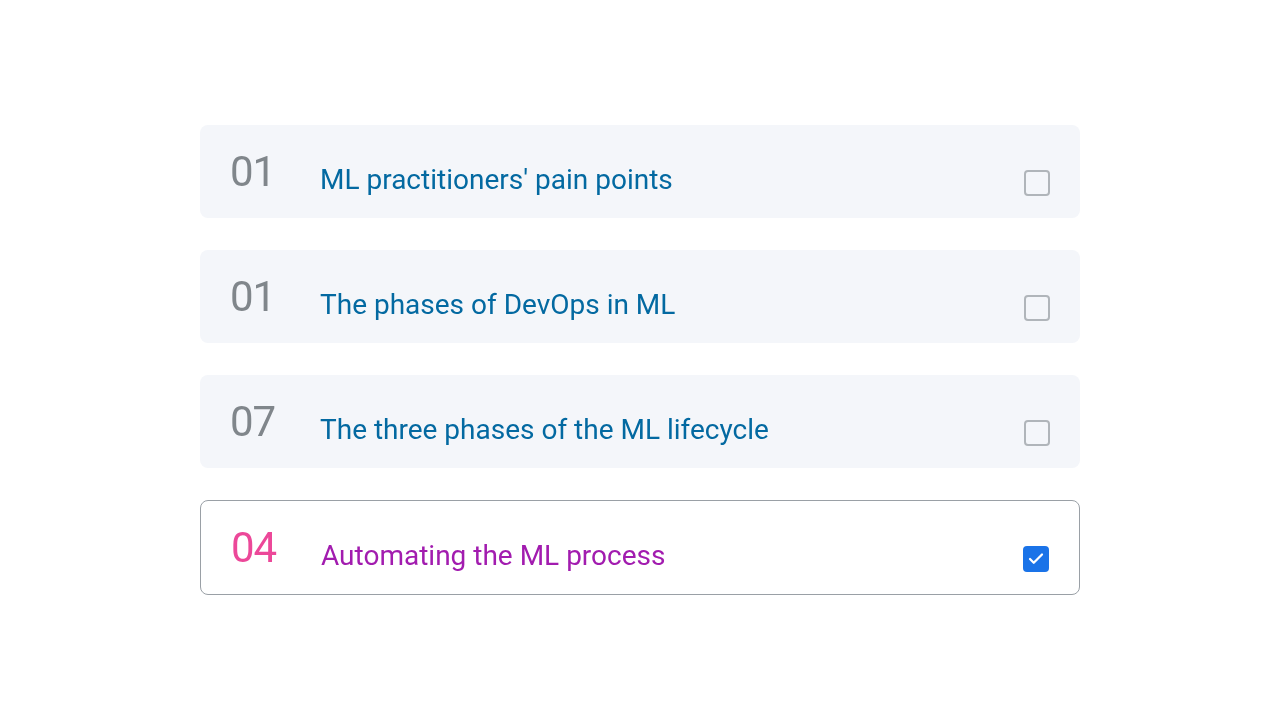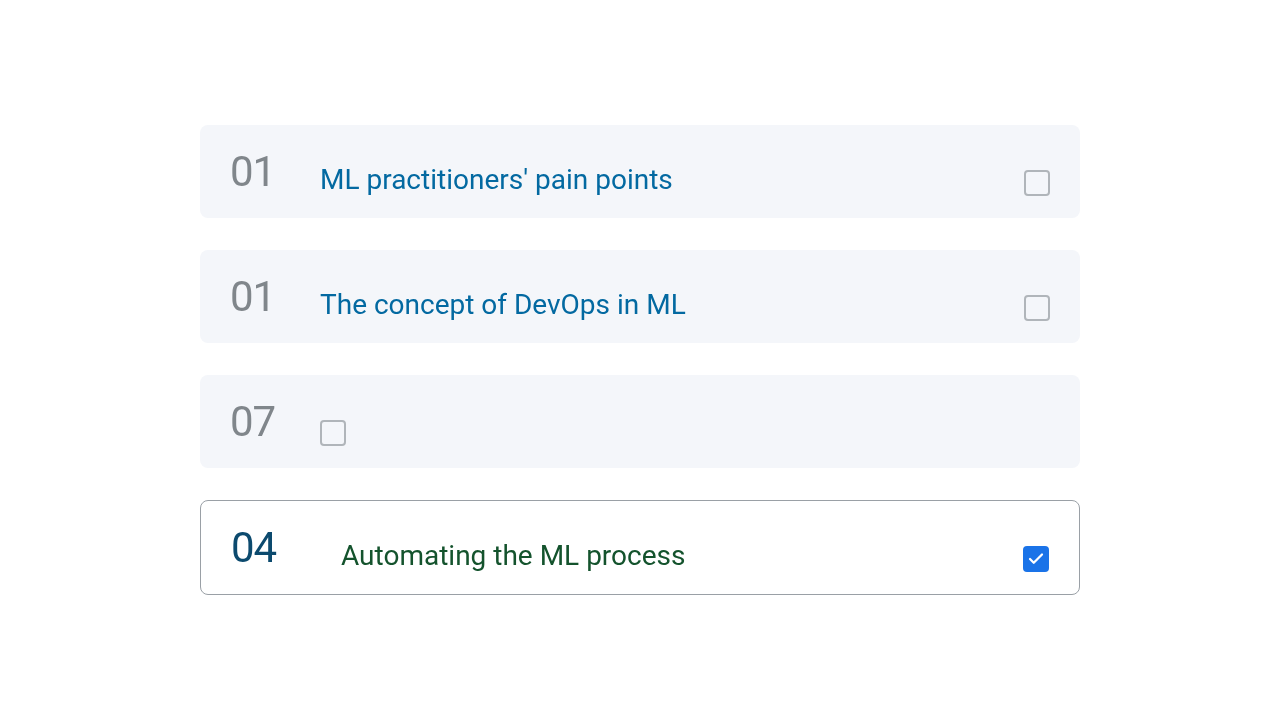--- a/index.html
+++ b/index.html
@@ -39,33 +39,32 @@
       font-weight: 400;
       font-variant-numeric: tabular-nums;
       letter-spacing: -1px;
       margin-right: 26px;
       min-width: 64px;
     }
     .item-inactive .item-number {
       color: #80868b;
     }
     .item-active .item-number {
-      color: #0c4a6e;
+      color: #ec4899;
     }
     .item-title {
       font-size: 28px;
       font-weight: 400;
       flex: 1;
     }
     .item-inactive .item-title {
       color: #0369a1;
     }
     .item-active .item-title {
-      color: #14532d;
-      margin-left: 20px;
+      color: #a21caf;
     }
     .checkbox {
       width: 26px;
       height: 26px;
       border-radius: 4px;
       display: flex;
       align-items: center;
       justify-content: center;
       flex-shrink: 0;
     }
@@ -90,26 +89,27 @@
 <body>
 
 <div class="item item-inactive">
   <span class="item-number">01</span>
   <span class="item-title">ML practitioners' pain points</span>
   <span class="checkbox checkbox-unchecked"></span>
 </div>
 
 <div class="item item-inactive">
   <span class="item-number">01</span>
-  <span class="item-title">The concept of DevOps in ML</span>
+  <span class="item-title">The phases of DevOps in ML</span>
   <span class="checkbox checkbox-unchecked"></span>
 </div>
 
 <div class="item item-inactive">
   <span class="item-number">07</span>
+  <span class="item-title">The three phases of the ML lifecycle</span>
   <span class="checkbox checkbox-unchecked"></span>
 </div>
 
 <div class="item item-active">
   <span class="item-number">04</span>
   <span class="item-title">Automating the ML process</span>
   <span class="checkbox checkbox-checked">
     <svg viewBox="0 0 24 24">
       <polyline points="4 12 9 17 20 6"></polyline>
     </svg>

